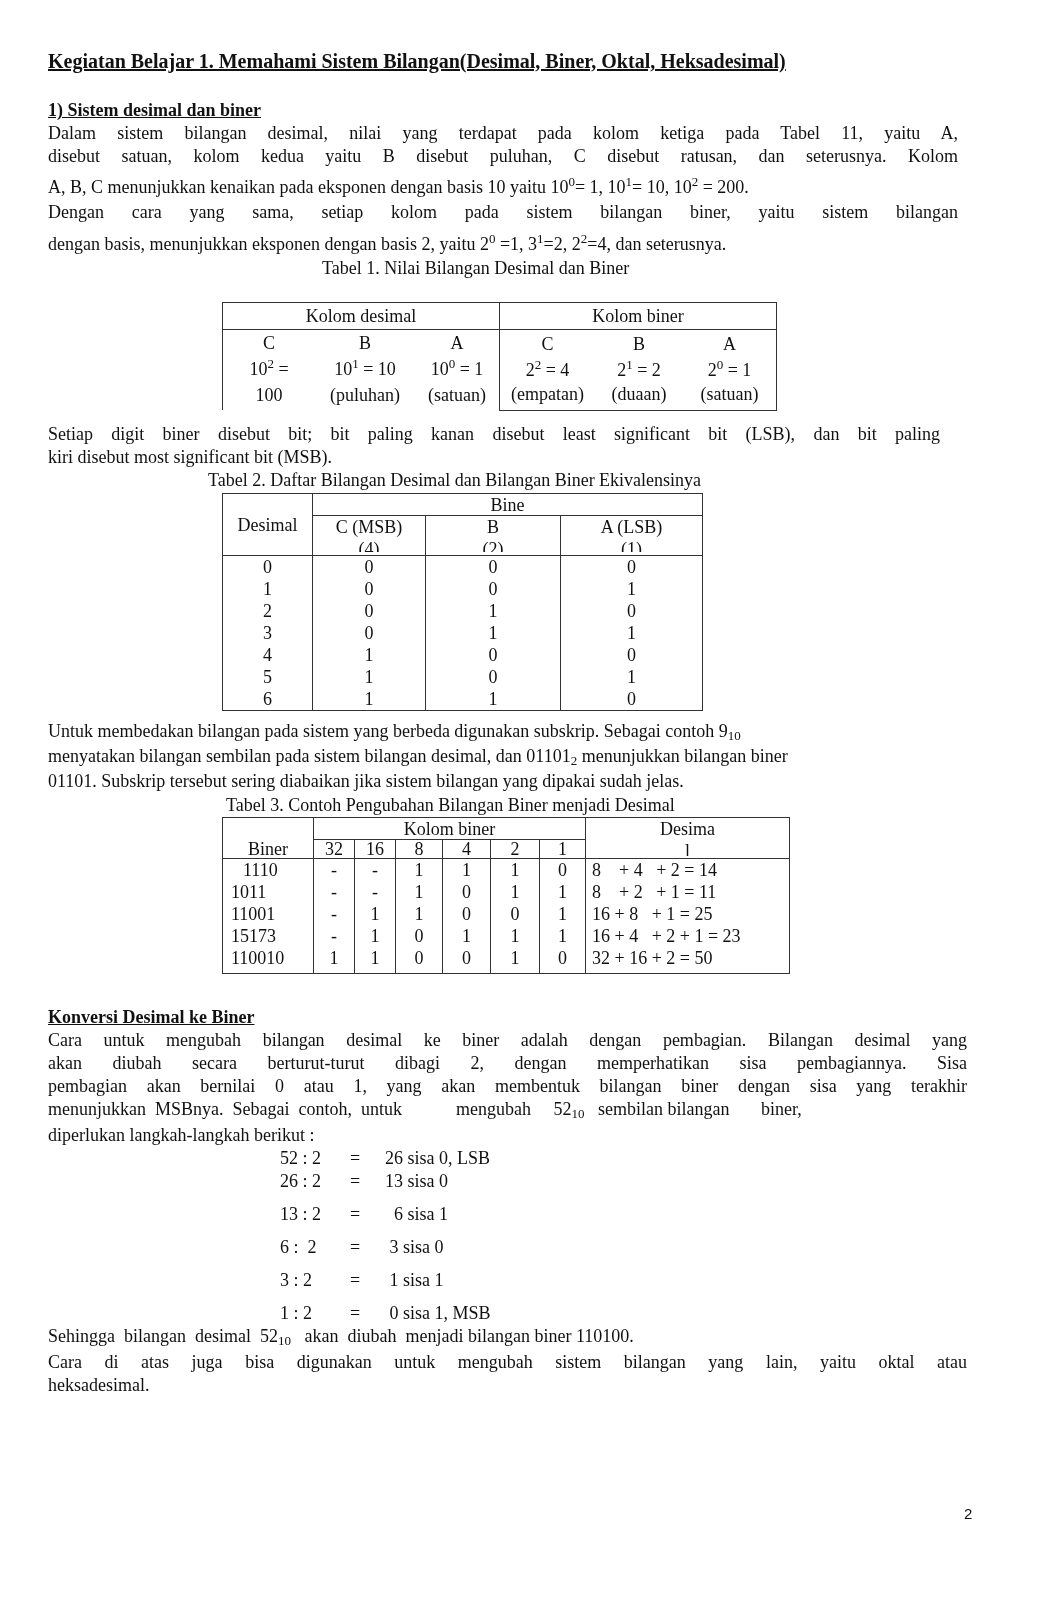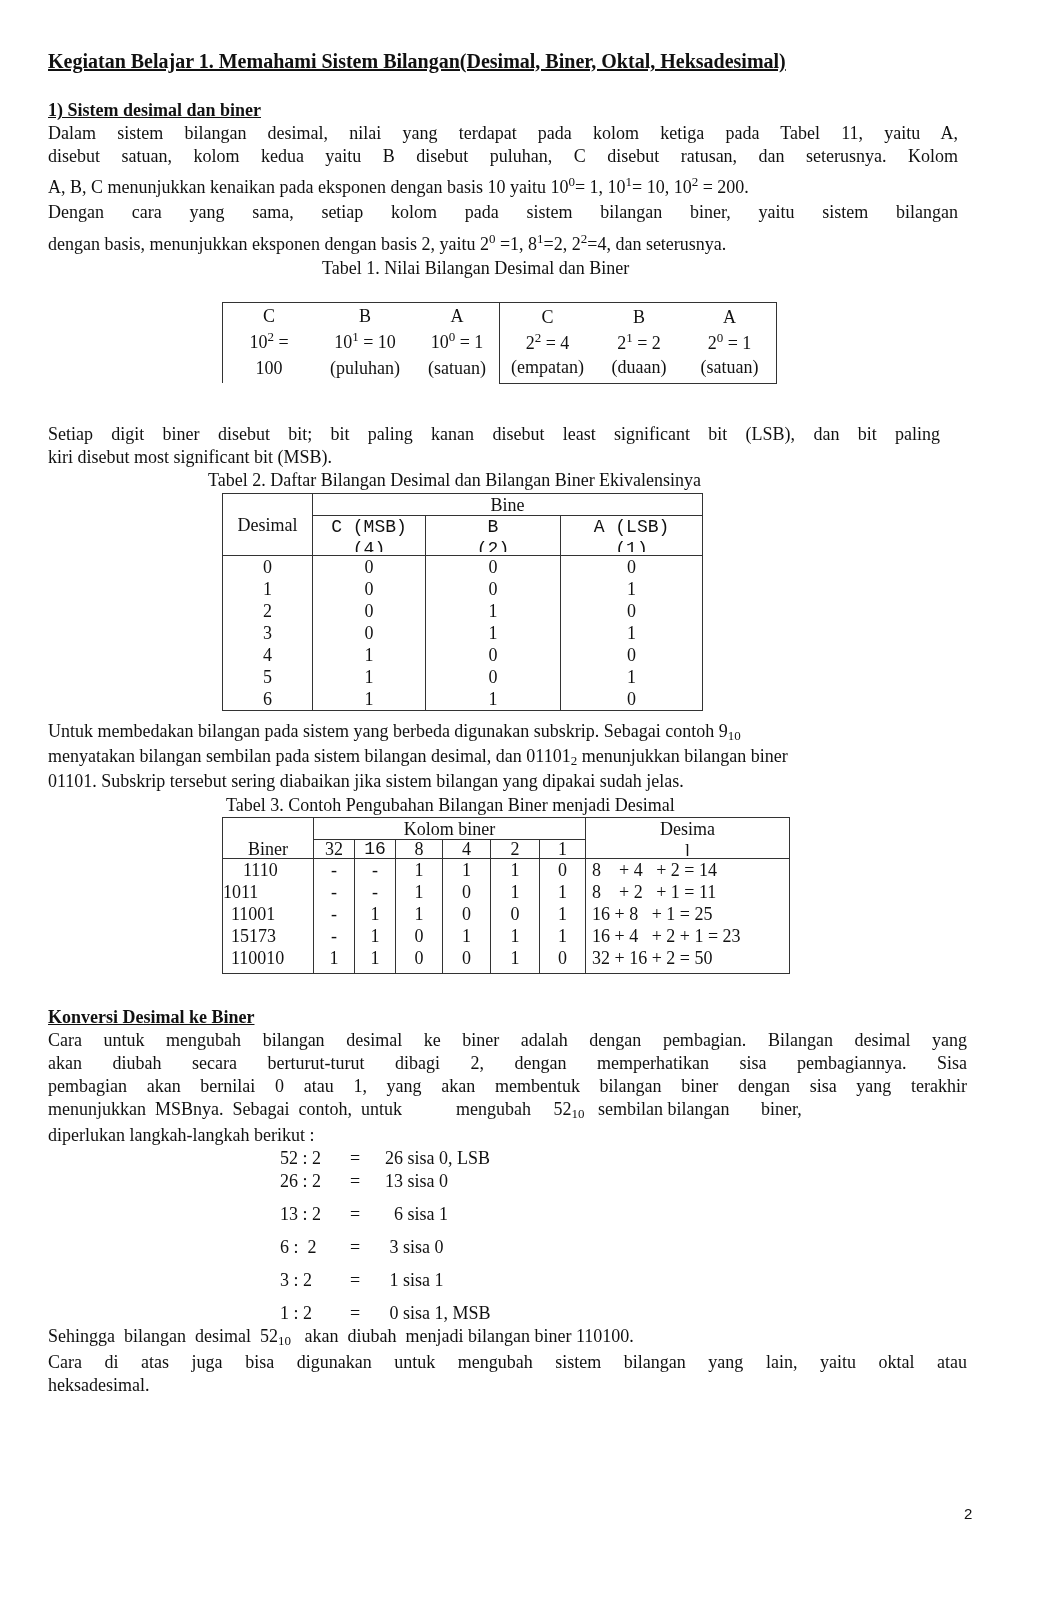--- a/index.html
+++ b/index.html
@@ -27,25 +27,29 @@
 </head>
 <body>
 
 <div class="line title" style="top:50px;">Kegiatan Belajar 1. Memahami Sistem Bilangan(Desimal, Biner, Oktal, Heksadesimal)</div>
 
 <div class="line heading" style="top:99px;">1)  Sistem desimal dan biner</div>
 <div class="line just" style="top:122px; width:910px;">Dalam  sistem bilangan  desimal,  nilai  yang  terdapat  pada kolom ketiga pada Tabel 11,  yaitu A,</div>
 <div class="line just" style="top:145px; width:910px;">disebut satuan, kolom kedua  yaitu  B  disebut  puluhan,  C  disebut  ratusan,  dan seterusnya.  Kolom</div>
 <div class="line" style="top:176px;"><span>A,  B,  C  menunjukkan  kenaikan pada eksponen dengan basis  10  yaitu  10</span><sup>0</sup><span>= 1,  10</span><sup>1</sup><span>= 10,  10</span><sup>2</sup><span> = 200.</span></div>
 <div class="line just" style="top:201px; width:910px;">Dengan  cara  yang  sama,  setiap  kolom  pada  sistem bilangan        biner,  yaitu   sistem         bilangan</div>
-<div class="line" style="top:233px;"><span>dengan basis,  menunjukkan  eksponen  dengan  basis  2,  yaitu  2</span><sup>0</sup><span> =1,  8</span><sup>1</sup><span>=2,  2</span><sup>2</sup><span>=4,  dan  seterusnya.</span></div>
+<div class="line" style="top:233px;"><span>dengan basis,  menunjukkan  eksponen  dengan  basis  2,  yaitu  2</span><sup>0</sup><span> =1,  3</span><sup>1</sup><span>=2,  2</span><sup>2</sup><span>=4,  dan  seterusnya.</span></div>
 
 <div class="caption" style="top:257px; left:322px;">Tabel 1. Nilai Bilangan Desimal dan Biner</div>
 <table style="left:222px; top:302px; width:553px;">
   <tbody>
+      <tr style="height:27px;">
+    <td colspan="3" style="width:276px;">Kolom desimal</td>
+    <td colspan="3">Kolom biner</td>
+  </tr>
   <tr>
     <td colspan="3" style="border-bottom:none; padding:2px 0 4px 0;">
       <div style="display:flex;">
         <div style="width:92px;">
               <div>C</div>
               <div style="margin-top:4px;"><span>10</span><sup>2</sup><span> =</span></div>
               <div style="margin-top:4px;">100</div>
             </div>
         <div style="width:100px;">
               <div>B</div>
@@ -85,21 +89,21 @@
 <div class="line just" style="top:423px; width:892px;">Setiap digit biner disebut bit; bit paling kanan disebut least significant  bit  (LSB),  dan  bit  paling</div>
 <div class="line" style="top:446px;">kiri  disebut  most significant bit (MSB).</div>
 
 <div class="caption" style="top:469px; left:208px;">Tabel 2. Daftar Bilangan Desimal dan Bilangan Biner Ekivalensinya</div>
 <table style="left:222px; top:493px; width:481px;">
   <tbody>
       <tr style="height:22px;">
     <td rowspan="2" style="width:89px; vertical-align:middle;">Desimal</td>
     <td colspan="3" style="line-height:20px;">Bine</td>
   </tr>
-  <tr style="height:40px;font-family:Liberation Mono, monospace;">
+  <tr style="height:40px;">
     <td style="width:112px; vertical-align:top; line-height:22px; overflow:hidden;">
           <div>C (MSB)</div>
           <div style="height:14px; overflow:hidden;">(4)</div>
         </td>
     <td style="width:134px; vertical-align:top; line-height:22px;">
           <div>B</div>
           <div style="height:14px; overflow:hidden;">(2)</div>
         </td>
     <td style="vertical-align:top; line-height:22px;">
           <div>A (LSB)</div>
@@ -161,38 +165,38 @@
       <tr style="height:22px;">
     <td rowspan="2" style="width:90px; vertical-align:bottom; line-height:18px; height:40px; overflow:hidden;">Biner</td>
     <td colspan="6" style="line-height:20px;">Kolom biner</td>
     <td rowspan="2" style="vertical-align:top; line-height:22px;">
           <div>Desima</div>
           <div style="height:16px; overflow:hidden;">l</div>
         </td>
   </tr>
   <tr style="height:18px;">
     <td style="width:40px; line-height:18px;">32</td>
-    <td style="width:40px; line-height:18px;font-family:Liberation Mono, monospace;">16</td>
+    <td style="width:40px; line-height:18px;">16</td>
     <td style="width:46px; line-height:18px;">8</td>
     <td style="width:47px; line-height:18px;">4</td>
     <td style="width:48px; line-height:18px;">2</td>
     <td style="width:45px; line-height:18px;">1</td>
   </tr>
   <tr>
         <td class="nob" style="text-align:left; padding-left:20px;">1110</td>
         <td class="nob">-</td>
         <td class="nob">-</td>
         <td class="nob">1</td>
         <td class="nob">1</td>
         <td class="nob">1</td>
         <td class="nob">0</td>
         <td class="nob" style="text-align:left; padding-left:6px; white-space:pre;">8    + 4   + 2 = 14</td>
       </tr>
   <tr>
-        <td class="nob" style="text-align:left; ">1011</td>
+        <td class="nob" style="text-align:left; padding-left:8px;">1011</td>
         <td class="nob">-</td>
         <td class="nob">-</td>
         <td class="nob">1</td>
         <td class="nob">0</td>
         <td class="nob">1</td>
         <td class="nob">1</td>
         <td class="nob" style="text-align:left; padding-left:6px; white-space:pre;">8    + 2   + 1 = 11</td>
       </tr>
   <tr>
         <td class="nob" style="text-align:left; padding-left:8px;">11001</td>

